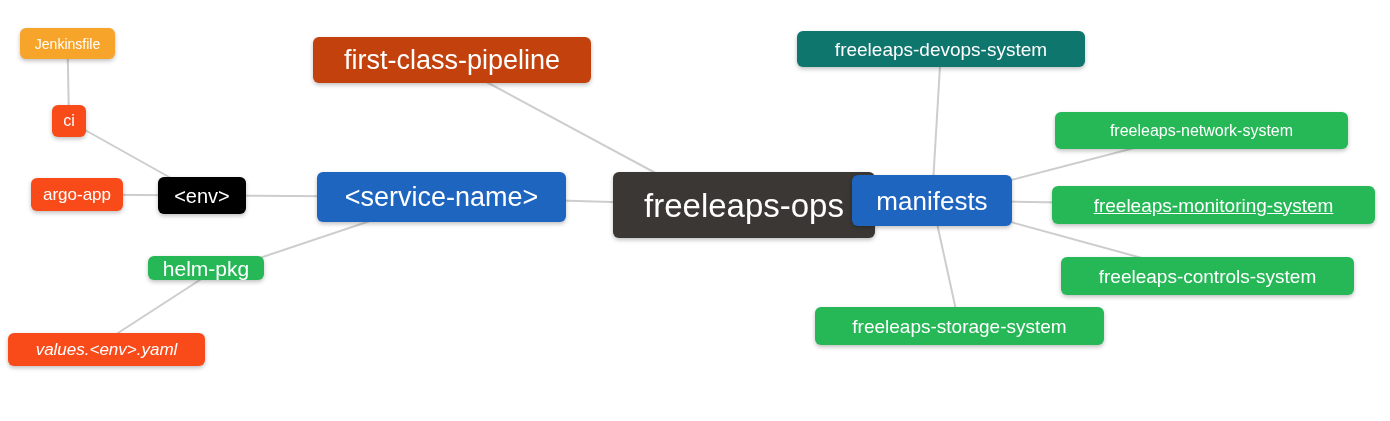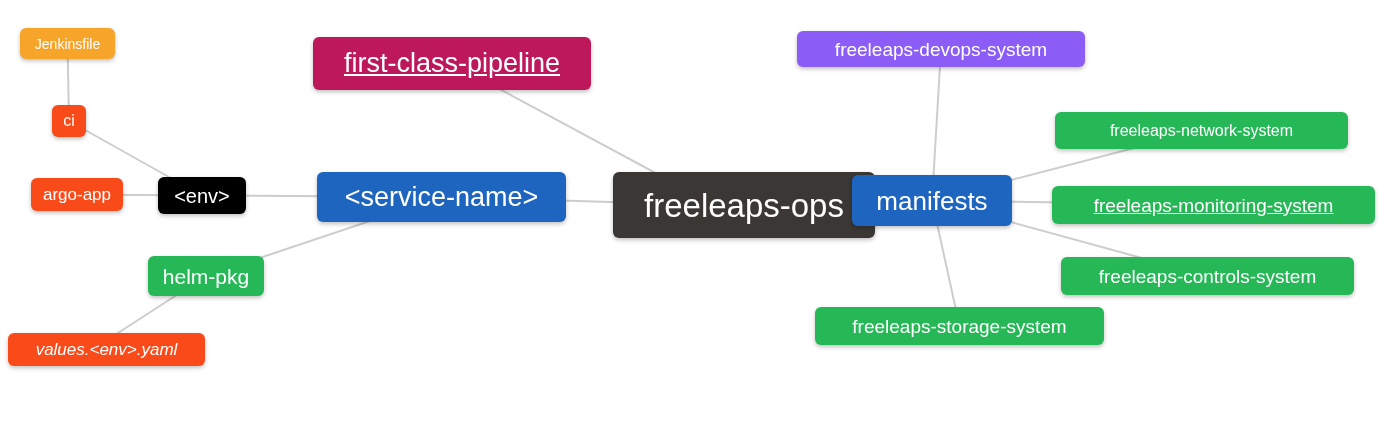--- a/index.html
+++ b/index.html
@@ -56,24 +56,24 @@
       <line x1="1201.5" y1="130.5" x2="932" y2="200.5" stroke="#CDCDCD" stroke-width="2"></line>
       <line x1="1213.5" y1="205" x2="932" y2="200.5" stroke="#CDCDCD" stroke-width="2"></line>
       <line x1="1207.5" y1="276" x2="932" y2="200.5" stroke="#CDCDCD" stroke-width="2"></line>
       <line x1="959.5" y1="326" x2="932" y2="200.5" stroke="#CDCDCD" stroke-width="2"></line>
     </svg>
 
 <div class="node" style="left: 20px; top: 28px; width: 95px; height: 31px; font-size: 14px; background: rgb(247, 164, 43); color: rgb(255, 255, 255);">Jenkinsfile</div>
     <div class="node" style="left: 52px; top: 105px; width: 34px; height: 32px; font-size: 16px; background: rgb(249, 75, 26); color: rgb(255, 255, 255);">ci</div>
     <div class="node" style="left: 31px; top: 178px; width: 92px; height: 33px; font-size: 17px; background: rgb(249, 75, 26); color: rgb(255, 255, 255);">argo-app</div>
     <div class="node" style="left: 158px; top: 177px; width: 88px; height: 37px; font-size: 20px; background: #000000; color: rgb(255, 255, 255);">&lt;env&gt;</div>
-    <div class="node" style="left: 148px; top: 256px; width: 116px; height: 40px; font-size: 21px; background: rgb(38, 184, 87); color: rgb(255, 255, 255);">helm-pkg</div>
+    <div class="node" style="left: 148px; top: 256px; width: 116px; height: 24px; font-size: 21px; background: rgb(38, 184, 87); color: rgb(255, 255, 255);">helm-pkg</div>
     <div class="node" style="left: 8px; top: 333px; width: 197px; height: 33px; font-size: 17px; background: rgb(249, 75, 26); color: rgb(255, 255, 255); font-style: italic;">values.&lt;env&gt;.yaml</div>
-    <div class="node" style="left: 313px; top: 37px; width: 278px; height: 53px; font-size: 27px; background: #be185d; color: rgb(255, 255, 255); text-decoration: underline;">first-class-pipeline</div>
+    <div class="node" style="left: 313px; top: 37px; width: 278px; height: 46px; font-size: 27px; background: #c2410c; color: rgb(255, 255, 255);">first-class-pipeline</div>
     <div class="node" style="left: 317px; top: 172px; width: 249px; height: 50px; font-size: 27px; background: rgb(30, 101, 192); color: rgb(255, 255, 255);">&lt;service-name&gt;</div>
     <div class="node" style="left: 613px; top: 172px; width: 262px; height: 66px; font-size: 33px; background: rgb(58, 55, 52); color: rgb(255, 255, 255);">freeleaps-ops</div>
     <div class="node" style="left: 852px; top: 175px; width: 160px; height: 51px; font-size: 26px; background: rgb(30, 101, 192); color: rgb(255, 255, 255);">manifests</div>
-    <div class="node" style="left: 797px; top: 31px; width: 288px; height: 36px; font-size: 19px; background: #8b5cf6; color: rgb(255, 255, 255);">freeleaps-devops-system</div>
+    <div class="node" style="left: 797px; top: 31px; width: 288px; height: 36px; font-size: 19px; background: #0f766e; color: rgb(255, 255, 255);">freeleaps-devops-system</div>
     <div class="node" style="left: 1055px; top: 112px; width: 293px; height: 37px; font-size: 16px; background: rgb(38, 184, 87); color: rgb(255, 255, 255);">freeleaps-network-system</div>
     <div class="node" style="left: 1052px; top: 186px; width: 323px; height: 38px; font-size: 19px; background: rgb(38, 184, 87); color: rgb(255, 255, 255); text-decoration: underline;">freeleaps-monitoring-system</div>
     <div class="node" style="left: 1061px; top: 257px; width: 293px; height: 38px; font-size: 19px; background: rgb(38, 184, 87); color: rgb(255, 255, 255);">freeleaps-controls-system</div>
     <div class="node" style="left: 815px; top: 307px; width: 289px; height: 38px; font-size: 19px; background: rgb(38, 184, 87); color: rgb(255, 255, 255);">freeleaps-storage-system</div>
   </div>
 
 </body></html>

